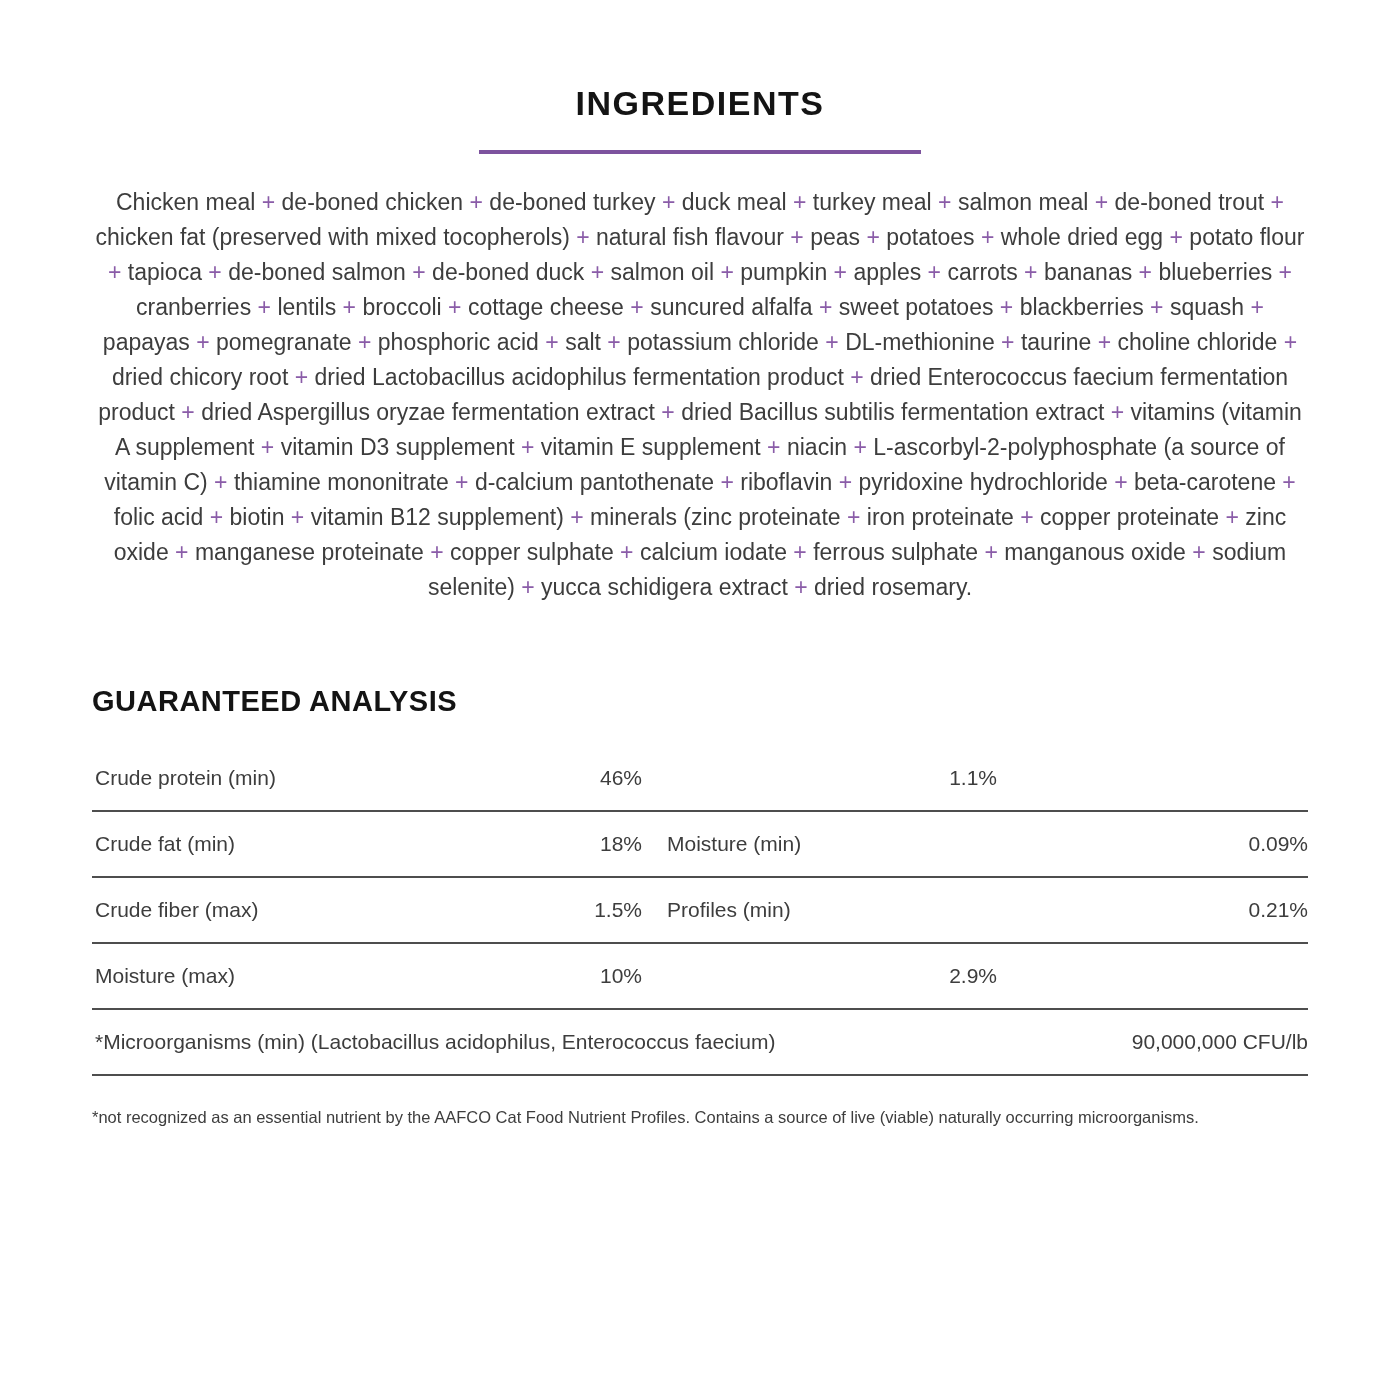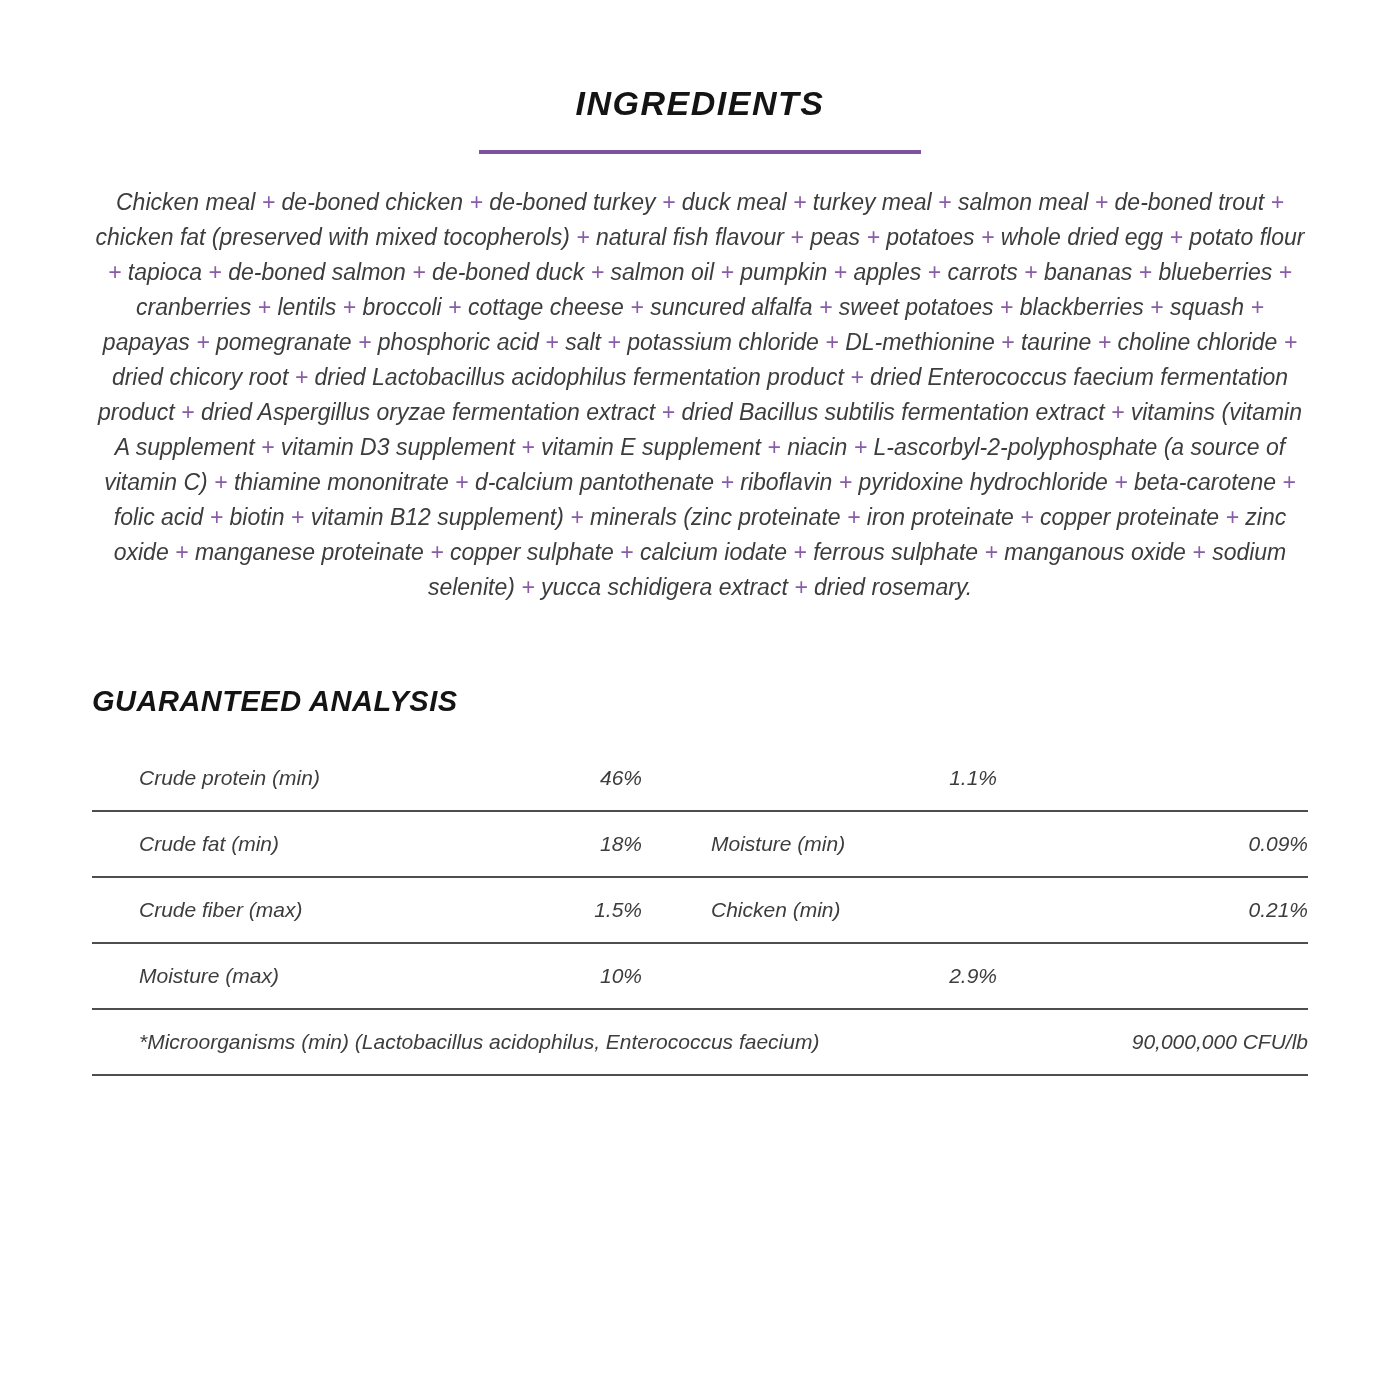--- a/index.html
+++ b/index.html
@@ -10,21 +10,21 @@
     --divider:#4e4e4e;
   }
   *{box-sizing:border-box;}
   html,body{margin:0;padding:0;}
   body{
     width:1400px;height:1400px;
     background:#ffffff;
     font-family:"Liberation Sans", sans-serif;
     color:var(--body-text);
   }
-  .page{width:1400px;height:1400px;overflow:hidden;font-style:italic;}
+  .page{width:1400px;height:1400px;overflow:hidden;}
 
   .ingredients-heading{
     margin:0;
     padding-top:84px;
     text-align:center;
     font-size:34px;
     font-weight:700;
     letter-spacing:1.5px;
     color:var(--heading-text);
   }
@@ -58,21 +58,21 @@
     font-size:21px;
   }
   .ga-row{
     display:grid;
     grid-template-columns:335px 215px 355px 1fr;
     align-items:center;
     min-height:66px;
     border-bottom:2px solid var(--divider);
   }
   .ga-row .cell{padding:0;}
-  .ga-row .lbl{text-align:left;padding-left:3px;margin-left:44px;}
+  .ga-row .lbl{text-align:left;padding-left:3px;}
   .ga-row .lbl2{padding-left:25px;}
   .ga-row .val{text-align:right;}
   .ga-row-full .span3{grid-column:1 / span 3;}
 
   .footnote{
     width:1216px;
     margin:30px auto 0 auto;
     font-size:16.5px;
     line-height:23px;
     color:var(--body-text);
@@ -103,33 +103,34 @@
     <div class="ga-row">
       <div class="cell lbl">Crude fat (min)</div>
       <div class="cell val">18%</div>
       <div class="cell lbl lbl2">Moisture (min)</div>
       <div class="cell val">0.09%</div>
     </div>
 
     <div class="ga-row">
       <div class="cell lbl">Crude fiber (max)</div>
       <div class="cell val">1.5%</div>
-      <div class="cell lbl lbl2">Chicken (min)</div>
+      <div class="cell lbl lbl2">Profiles (min)</div>
       <div class="cell val">0.21%</div>
     </div>
 
     <div class="ga-row">
       <div class="cell lbl">Moisture (max)</div>
       <div class="cell val">10%</div>
       <div class="cell val">2.9%</div>
     </div>
 
 
     <div class="ga-row ga-row-full">
       <div class="cell lbl span3">*Microorganisms (min) (Lactobacillus acidophilus, Enterococcus faecium)</div>
       <div class="cell val">90,000,000 CFU/lb</div>
     </div>
 
   </div>
 
+  <p class="footnote">*not recognized as an essential nutrient by the AAFCO Cat Food Nutrient Profiles. Contains a source of live (viable) naturally occurring microorganisms.</p>
 
 
 </div>
 
 </body></html>

